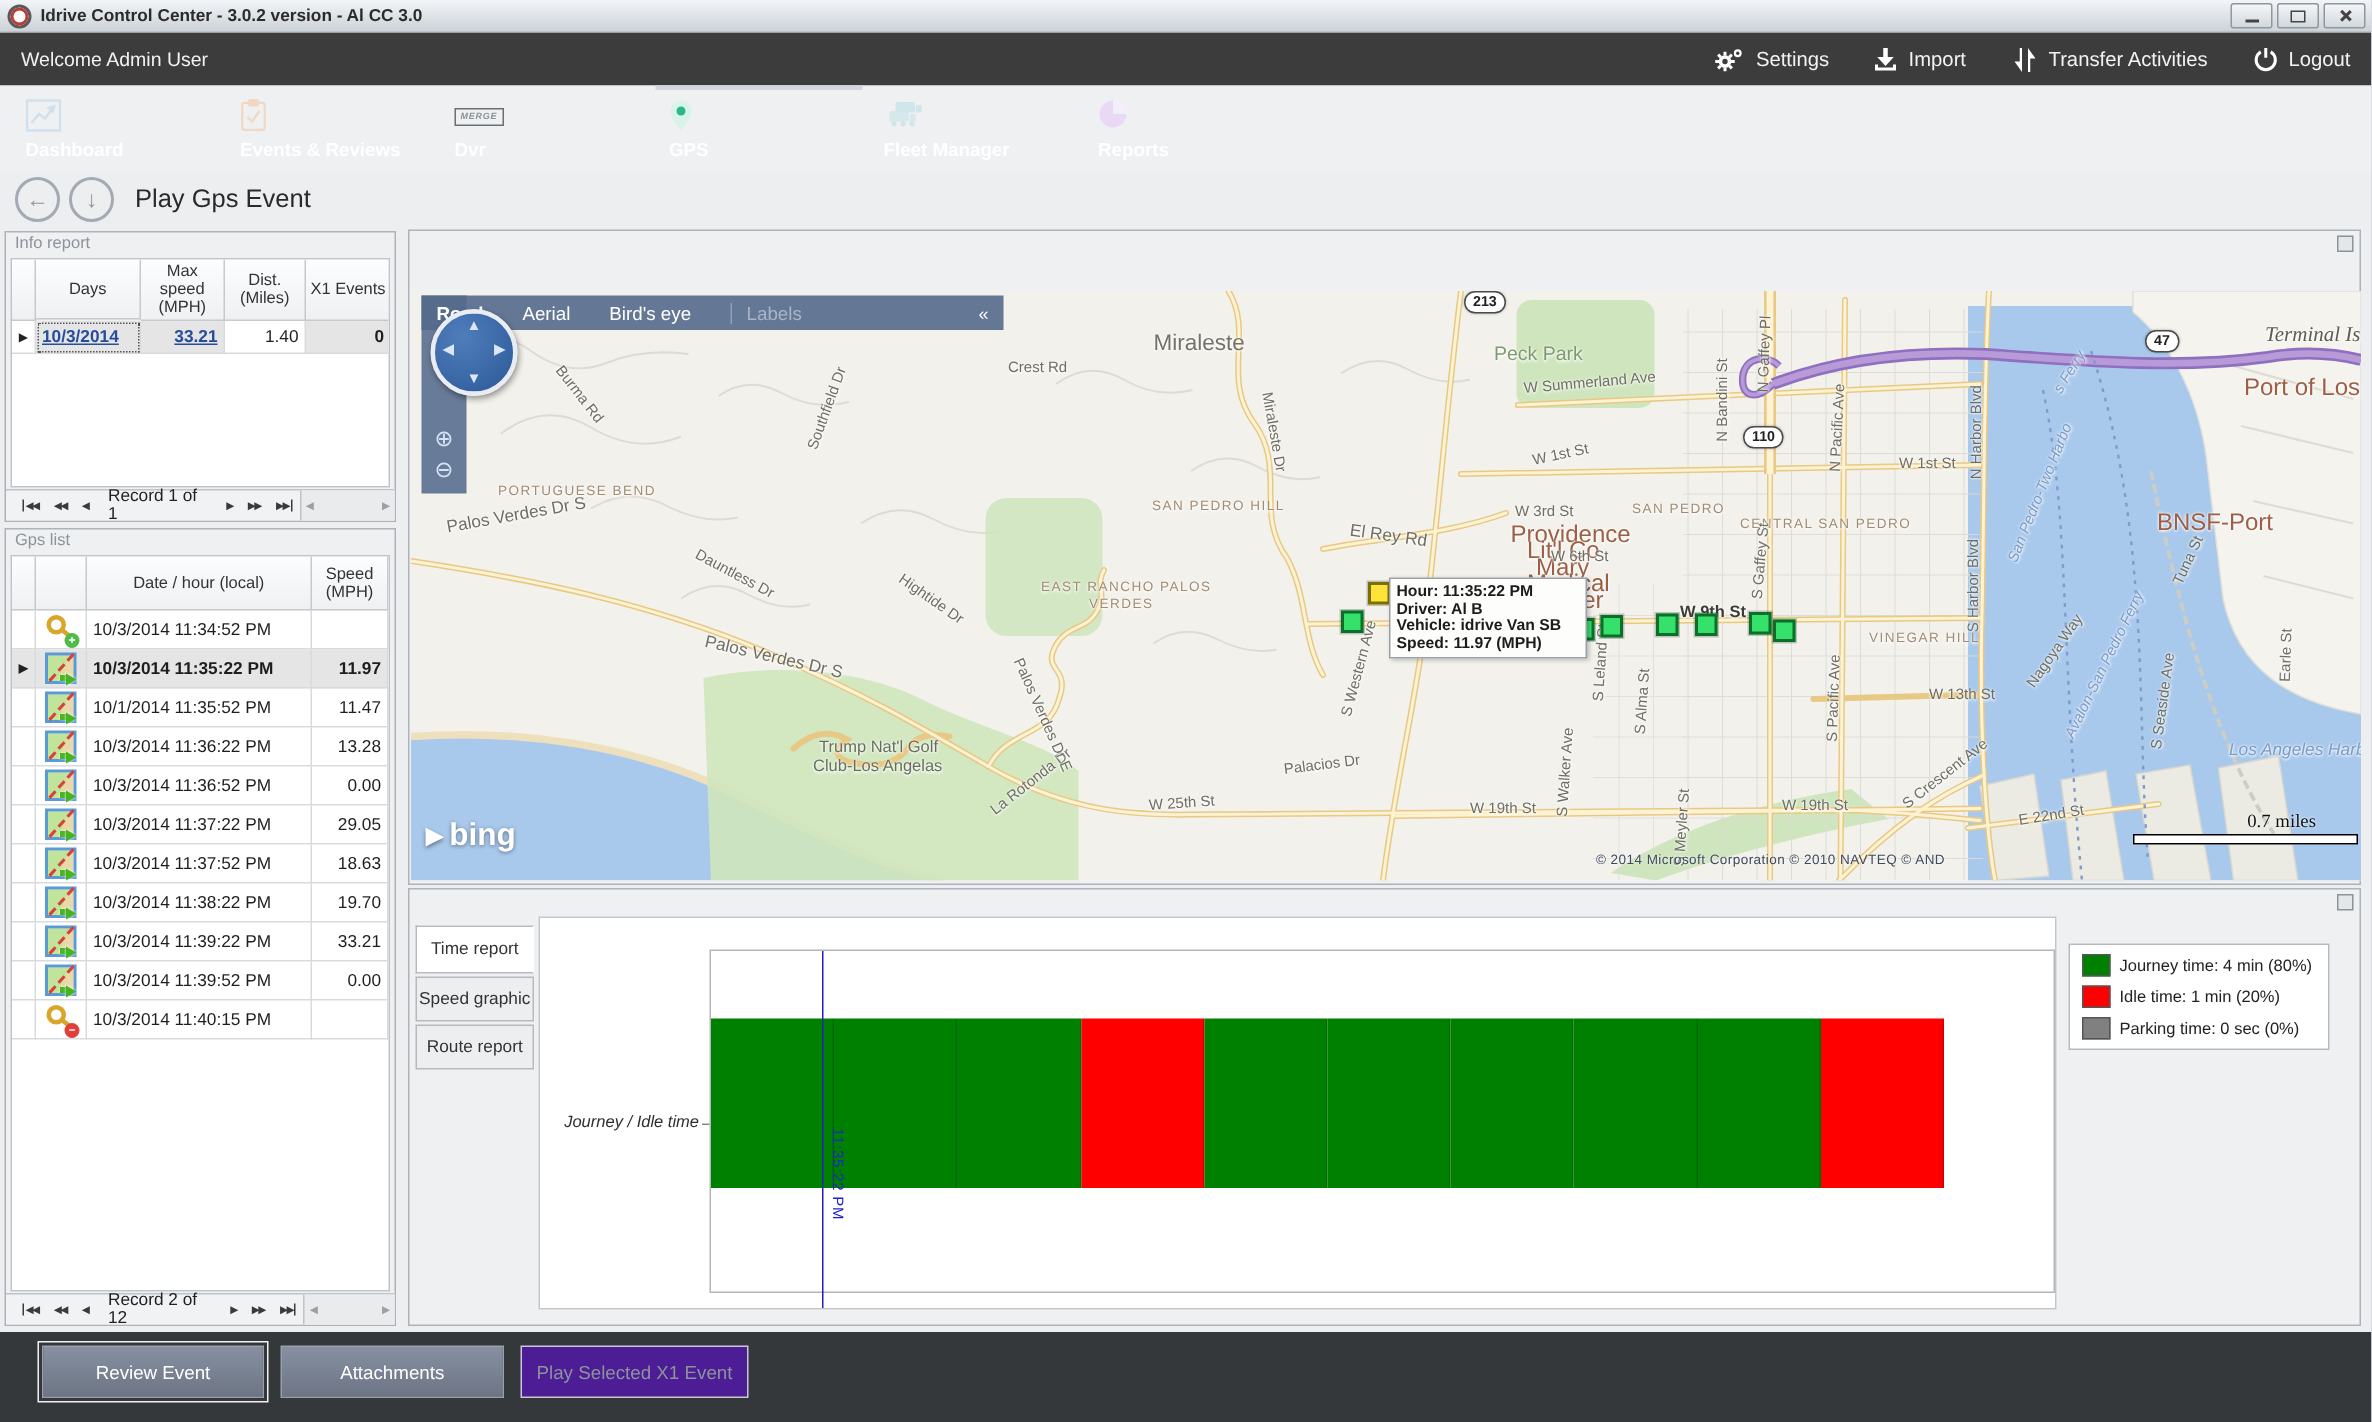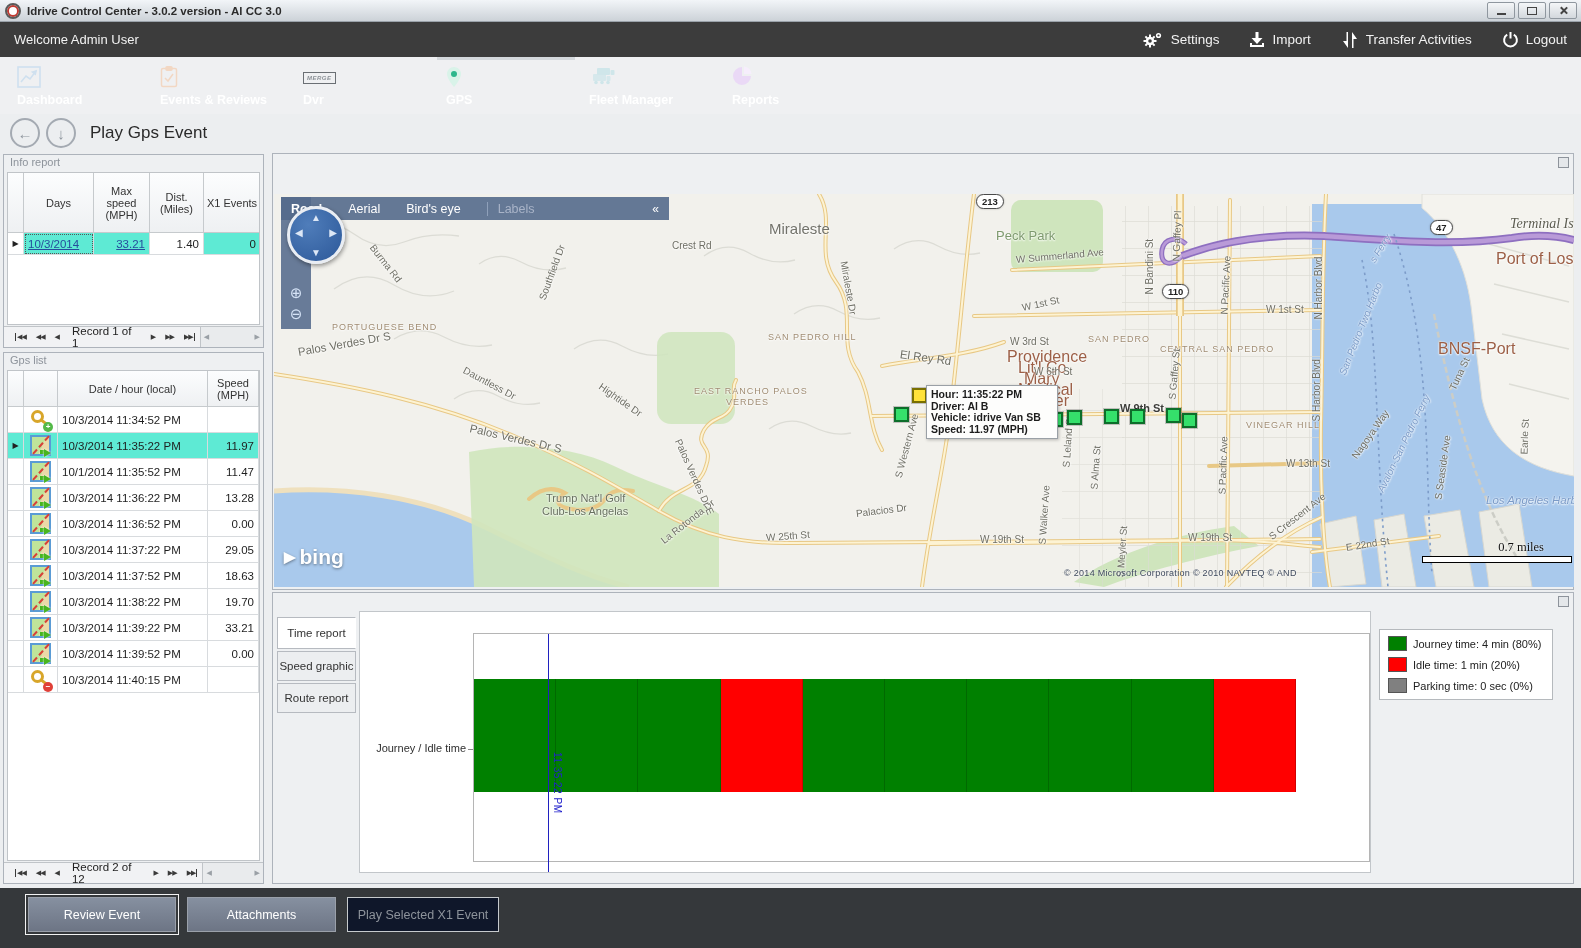--- a/index.html
+++ b/index.html
@@ -54,21 +54,21 @@
   
   .tblwrap{position:absolute;background:#fff;border:1px solid #c0c4c8;overflow:hidden;}
   .thead{display:flex;background:linear-gradient(#fcfdfe,#eef0f2);}
   .th{border-right:1px solid #c6cacd;border-bottom:1px solid #c6cacd;box-sizing:border-box;
       font-size:11px;color:#333;display:flex;align-items:center;justify-content:center;text-align:center;padding:2px;}
   .trow{display:flex;}
   .td{border-right:1px solid #d8dbde;border-bottom:1px solid #d8dbde;box-sizing:border-box;
       font-size:11.5px;color:#1e1e1e;display:flex;align-items:center;padding:0 4px;}
   .td.num{justify-content:flex-end;}
   .mark{justify-content:center;padding:0;font-size:8px;color:#222;}
-  .cream{background:#5eead4;}
+  .cream{background:#e5e5e5;font-weight:bold;}
   .cell-link{color:#264d9c;text-decoration:underline;cursor:pointer;}
   .focus-dotted{outline:1px dotted #555;outline-offset:-2px;}
   .recnav{position:absolute;left:0;right:0;bottom:0;height:21px;background:#f1f2f4;border-top:1px solid #c0c4c8;
       display:flex;align-items:center;font-size:11.5px;color:#222;padding-left:6px;box-sizing:border-box;}
   .rn-ic{font-size:7px;letter-spacing:-1px;color:#3a3a3a;margin:0 5px;cursor:pointer;}
   .rn-bar-l{border-left:1.5px solid #3a3a3a;padding-left:1px;}
   .rn-bar-r{border-right:1.5px solid #3a3a3a;padding-right:1px;}
   .rn-txt{margin:0 8px;}
   .rn-scroll{margin-left:auto;width:66px;height:100%;border-left:1px solid #c0c4c8;background:#e9ebed;
       display:flex;align-items:center;justify-content:space-between;font-size:7px;color:#9aa0a6;padding:0 3px;box-sizing:border-box;}
@@ -145,32 +145,32 @@
   .vtab{position:absolute;left:4px;width:79px;height:30px;border:1px solid #b6bac0;background:#eceef0;
       font-size:11.5px;color:#333;display:flex;align-items:center;justify-content:center;cursor:pointer;box-sizing:border-box;}
   .vtab.sel{background:#fff;border-right-color:#fff;z-index:3;font-weight:normal;}
   .chart-area{position:absolute;left:86px;top:18px;width:1012px;height:262px;background:#fff;border:1px solid #c2c6ca;box-sizing:border-box;}
   .plot-frame{position:absolute;left:113px;top:21px;width:897px;height:229px;border:1px solid #b5b5b5;box-sizing:border-box;}
   .plot-frame::before{content:"";position:absolute;left:-6px;top:115px;width:5px;height:1px;background:#888;}
   .tbar{position:absolute;left:0;top:45px;height:113px;width:822px;display:flex;}
   .seg{height:100%;box-shadow:inset -1px 0 0 rgba(0,0,0,.18);}
   .cursorline{position:absolute;top:0;width:1px;height:238px;background:#2020c0;z-index:4;}
   .cursorlabel{position:absolute;top:118px;writing-mode:vertical-rl;font-size:10px;color:#2222cc;letter-spacing:.5px;z-index:4;}
-  .ylabel{position:absolute;left:8px;top:130px;width:98px;text-align:right;font-size:11px;color:#2f2f2f;}
+  .ylabel{position:absolute;left:8px;top:130px;width:98px;text-align:right;font-size:11px;color:#2f2f2f;font-style:italic;}
   .legend{position:absolute;left:1106px;top:36px;width:174px;background:#fff;border:1px solid #b5b9bd;
       padding:6px 8px;display:grid;gap:6px;font-size:11px;color:#222;box-sizing:border-box;}
   .leg-row{display:flex;align-items:center;gap:6px;}
   .leg-sw{width:17px;height:13px;border:1px solid #555;flex:none;}
 
   
   .footer{position:absolute;left:0;top:888px;width:100%;height:60px;background:#35383b;}
   .fbtn{position:absolute;top:9px;height:35px;font-size:12.5px;color:#fff;display:flex;align-items:center;
       justify-content:center;background:linear-gradient(#8690a0,#6d7585);border:1px solid #9aa0aa;cursor:pointer;box-sizing:border-box;}
   .fbtn.focused{outline:1px solid #f2f2f2;outline-offset:2px;}
-  .fbtn.disabled{background:#0f172a;color:#8d939b;border-color:#c6cacd;cursor:default;text-align:right;}
+  .fbtn.disabled{background:#4c1d95;color:#8d939b;border-color:#c6cacd;cursor:default;text-align:right;}
 </style>
 </head>
 <body>
 
 <div id="app">
 
   <div class="titlebar">
     <span class="applogo"></span>
     <span class="apptitle">Idrive Control Center - 3.0.2 version - Al CC 3.0</span>
     <span class="winbtns">
@@ -304,21 +304,21 @@
         <span>↓</span>
       </span>
     <span class="crumb-title">Play Gps Event</span>
   </div>
 
   <div class="gpanel" style="left:3px;top:154px;width:261px;height:194px;">
     <span class="gcaption">Info report</span>
     <div class="tblwrap" style="left:3px;top:17px;right:3px;bottom:22px;">
       <div class="thead">
         <div class="th" style="width:16px;flex:none;"></div>
-        <div class="th" style="width:70px;flex:none;height:60px;">Days</div>
+        <div class="th" style="width:70px;flex:none;height:40px;">Days</div>
         <div class="th" style="width:56px;flex:none;">Max speed (MPH)</div>
         <div class="th" style="width:54px;flex:none;">Dist. (Miles)</div>
         <div class="th" style="width:57px;flex:none;">X1 Events</div>
       </div>
       <div id="info-body">
           <div class="trow">
             <div class="td mark" style="width: 16px; flex: 0 0 auto; height: 22px;">▶</div>
             <div class="td cream focus-dotted" style="width: 70px; flex: 0 0 auto;">
               <span class="cell-link">10/3/2014</span>
             </div>

